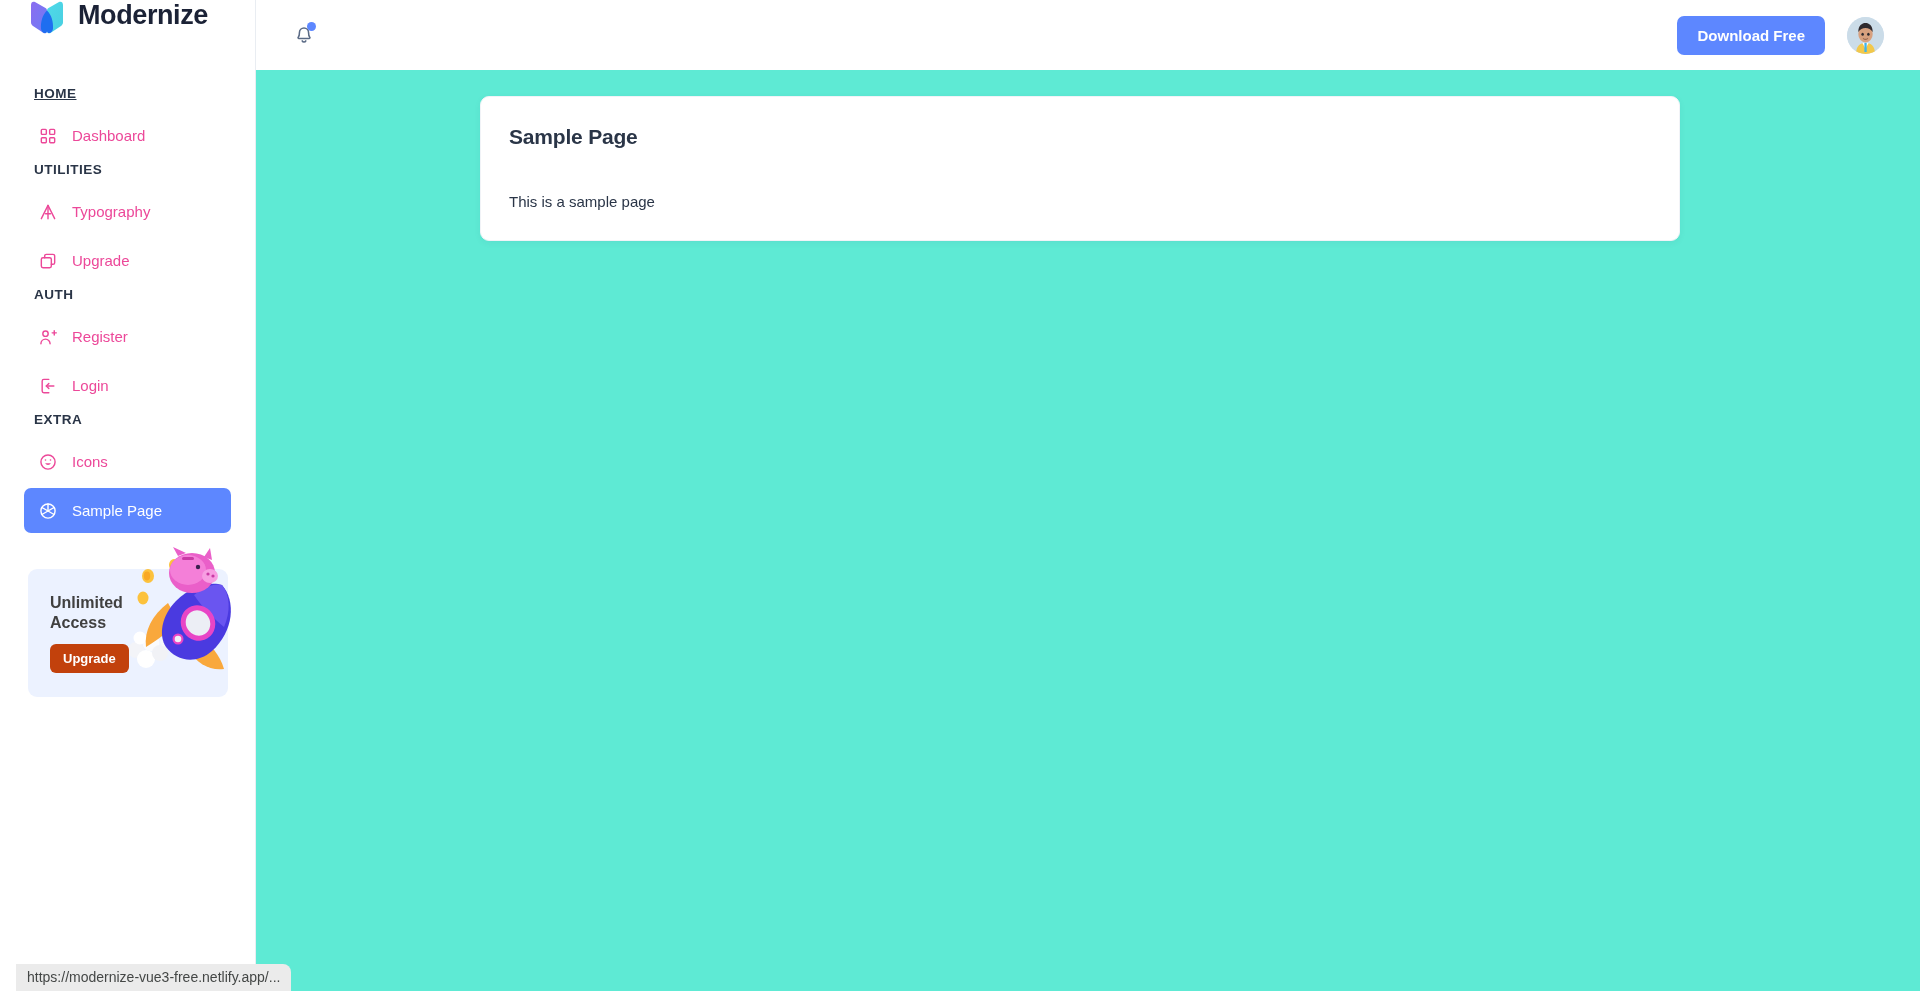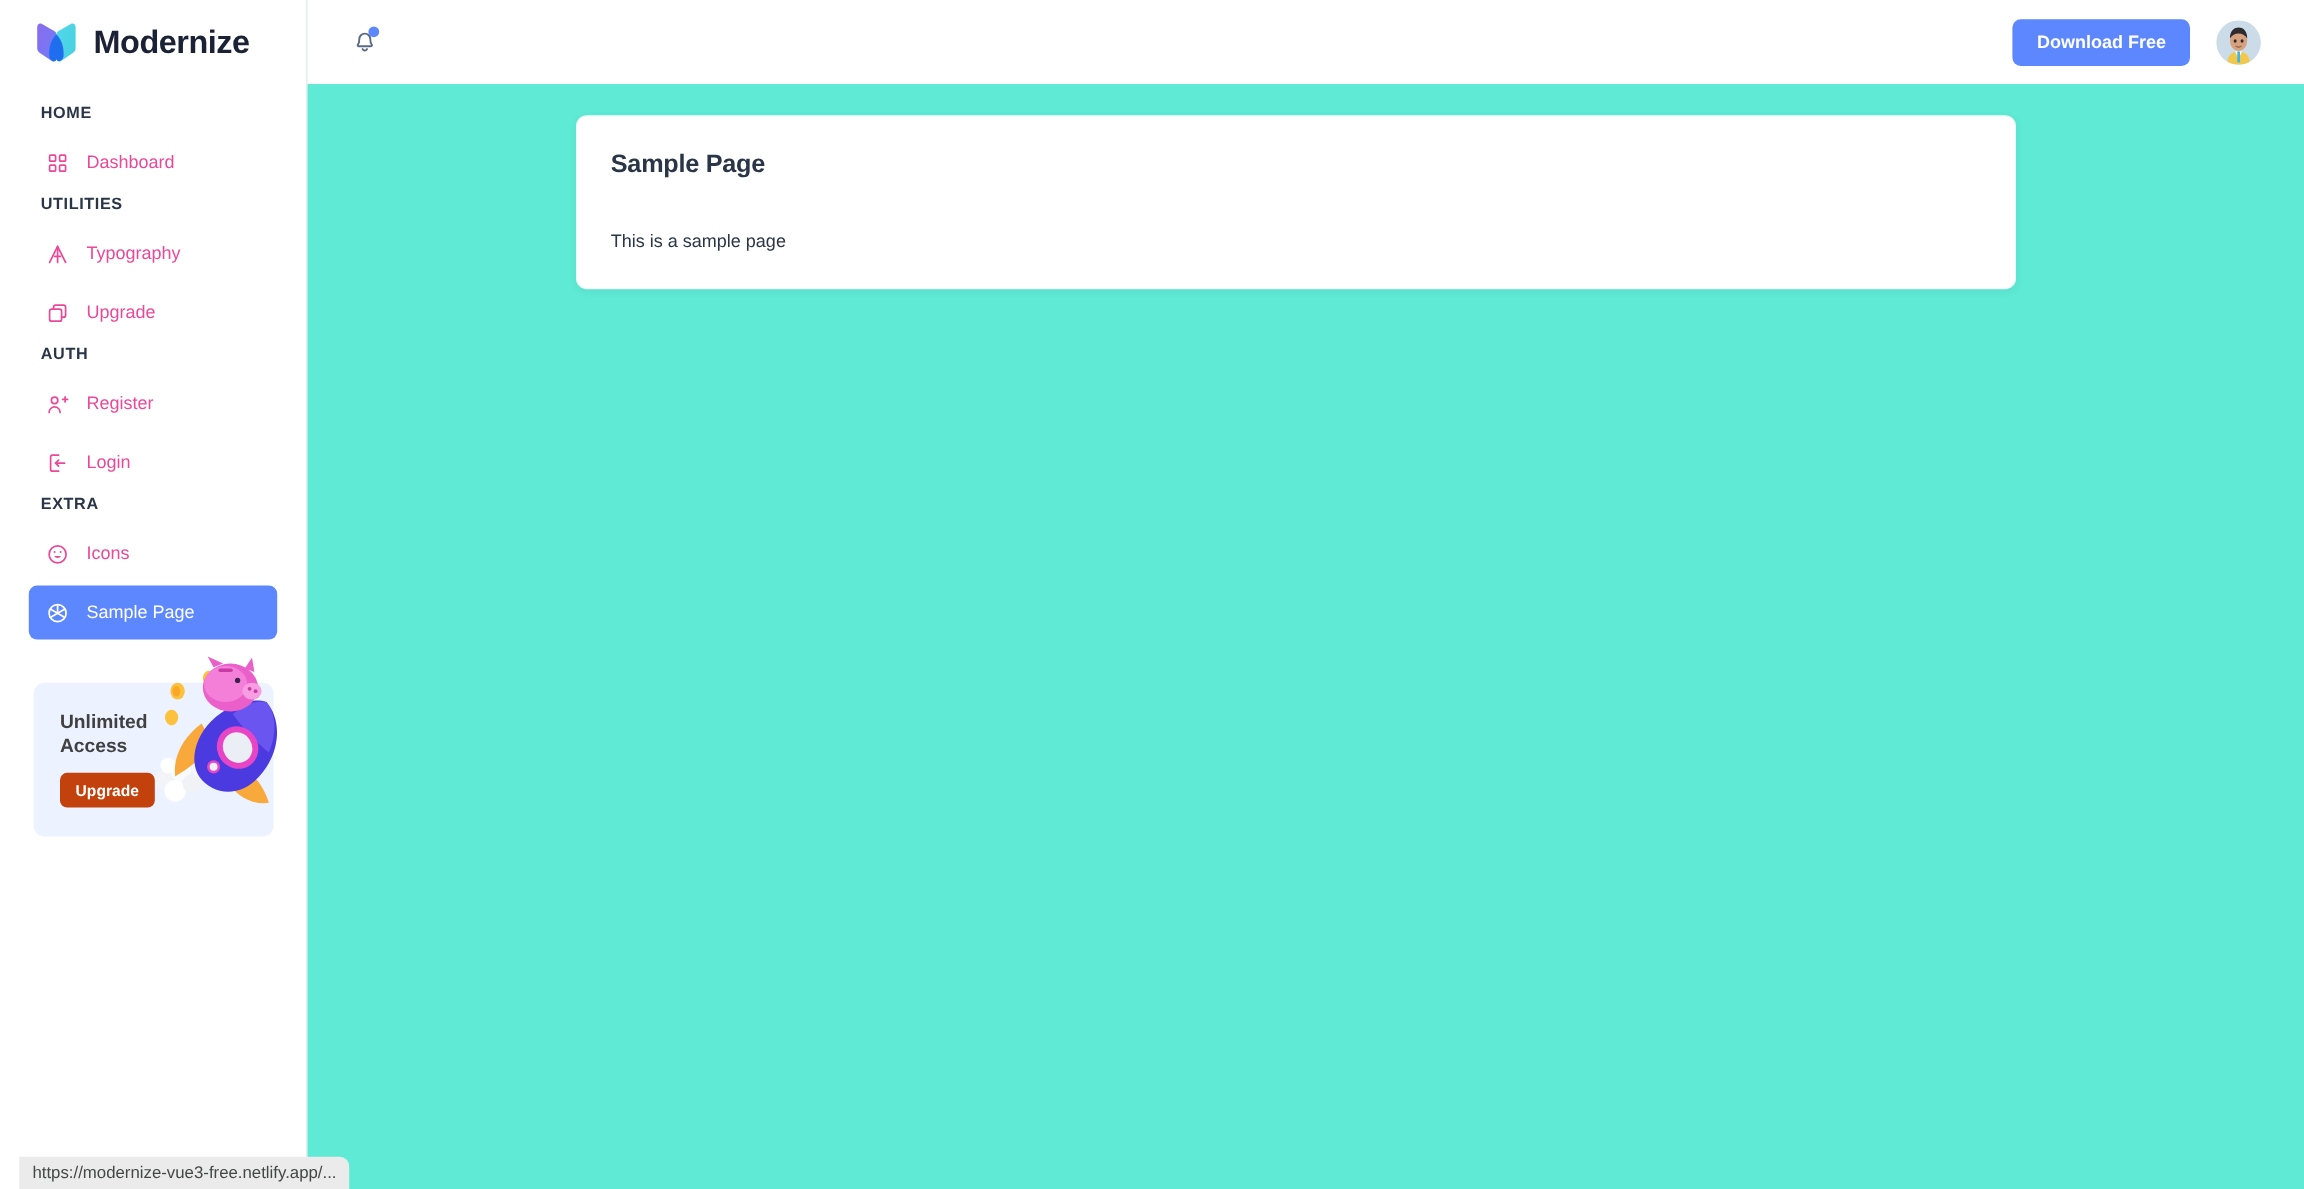--- a/index.html
+++ b/index.html
@@ -15,37 +15,37 @@
   
   .sidebar {
     width:256px; height:991px;
     background:#ffffff;
     border-right:1px solid #e9edf2;
     flex:0 0 256px;
     position:relative;
   }
   .brand {
     height:70px;
-    display:flex; align-items:center;
+    display:flex; 
     padding-left:28px;
     gap:12px;
   }
   .brand-mark { width:38px; height:34px; display:block; }
   .brand-name {
     font-size:27px; font-weight:700; letter-spacing:-0.4px;
     color:#1b2236;
   }
 
   .nav { padding:0 24px; margin-top:16px; }
   .nav-section-label {
     font-size:13.5px; font-weight:700; letter-spacing:.5px;
     color:#2a3547; text-transform:uppercase;
     padding:0 0 0 10px; margin-bottom:12px;
   }
-  .nav-section-label.first { margin-top:16px; }
+  .nav-section-label.first { margin-top:16px;text-decoration:underline; }
 
   .nav-item {
     display:flex; align-items:center; gap:14px;
     height:45px; padding:0 14px;
     border-radius:7px;
     color:#ec4899; font-size:15px;
     margin-bottom:4px;
     cursor:pointer;
     text-decoration:none;
   }

